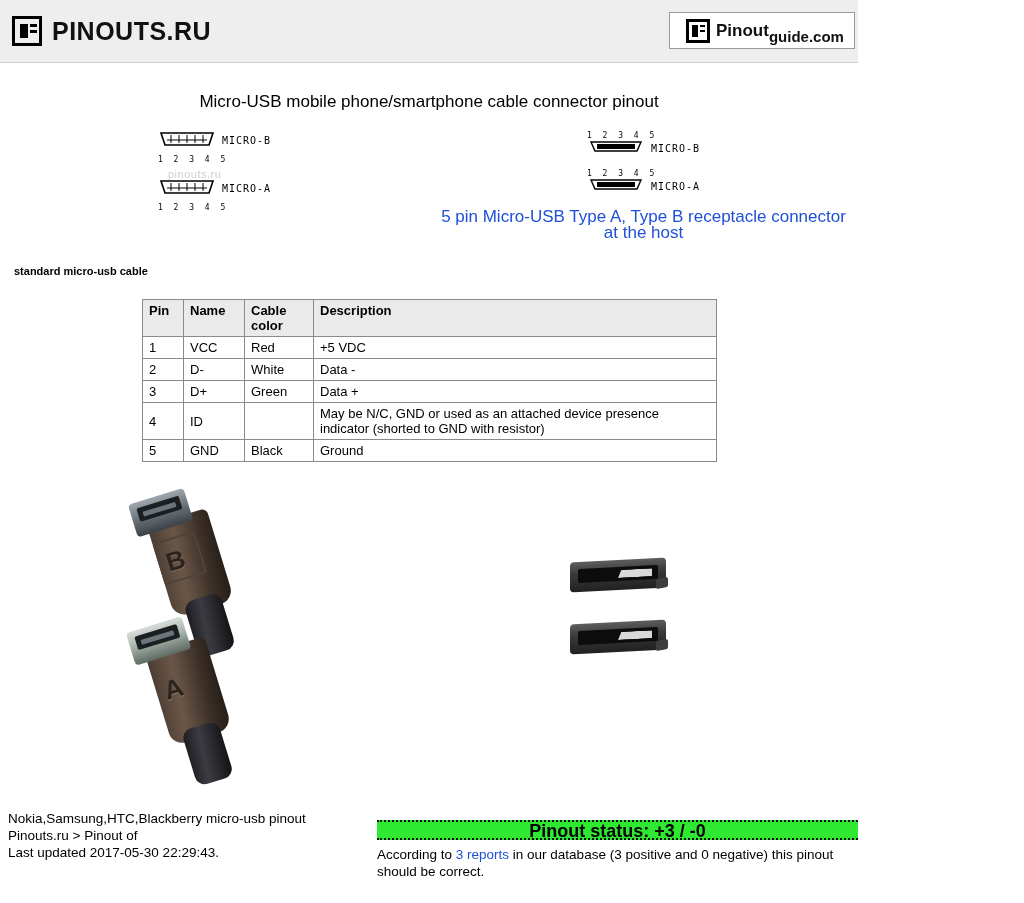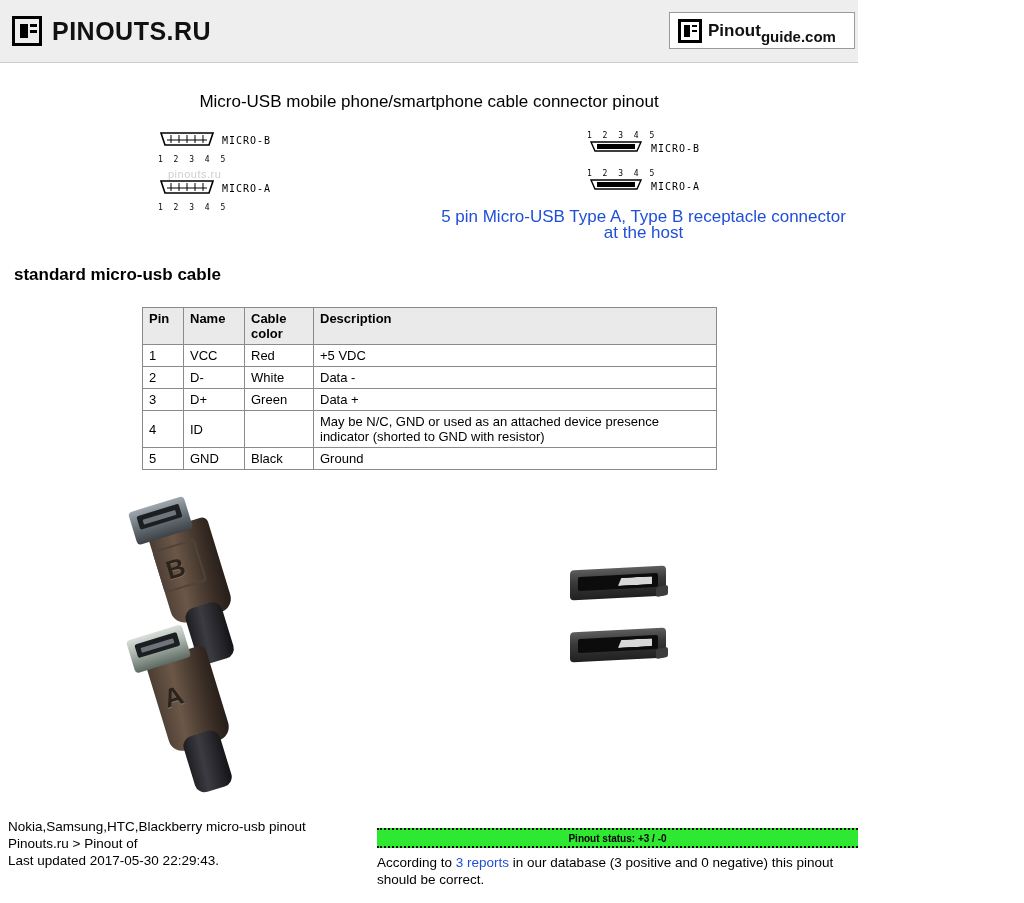--- a/index.html
+++ b/index.html
@@ -71,21 +71,21 @@
   .guide-box {
     position: absolute;
     right: 3px;
     top: 12px;
     width: 186px;
     height: 37px;
     background: #ffffff;
     border: 1px solid #9a9a9a;
     display: flex;
     align-items: center;
-    padding-left: 8px;
+    padding-left: 16px;
     box-sizing: border-box;
   }
   .guide-logo {
     width: 24px;
     height: 24px;
     border: 3px solid #000;
     box-sizing: border-box;
     position: relative;
     margin-right: 6px;
   }
@@ -176,21 +176,21 @@
     font-family: "DejaVu Sans Mono", monospace;
     font-size: 8px;
     letter-spacing: 3px;
     color: #000;
     margin-top: 1px;
   }
 
   
   .section-label {
     font-weight: bold;
-    font-size: 17px;
+    font-size: 11px;
     margin: 24px 0 0 14px;
   }
 
   
   table.pinout {
     border-collapse: collapse;
     margin: 22px 0 0 142px;
     width: 575px;
     font-size: 13px;
   }
@@ -377,21 +377,21 @@
     position: absolute;
     left: 377px;
     top: 10px;
     width: 481px;
     height: 20px;
     background: #2ee832;
     border-top: 2px dotted #0b0b0b;
     border-bottom: 2px dotted #0b0b0b;
     text-align: center;
     font-weight: bold;
-    font-size: 10px;
+    font-size: 18px;
     line-height: 18px;
     color: #000;
     box-sizing: border-box;
   }
   .status-note {
     position: absolute;
     left: 377px;
     top: 36px;
     width: 481px;
     font-size: 13.5px;

